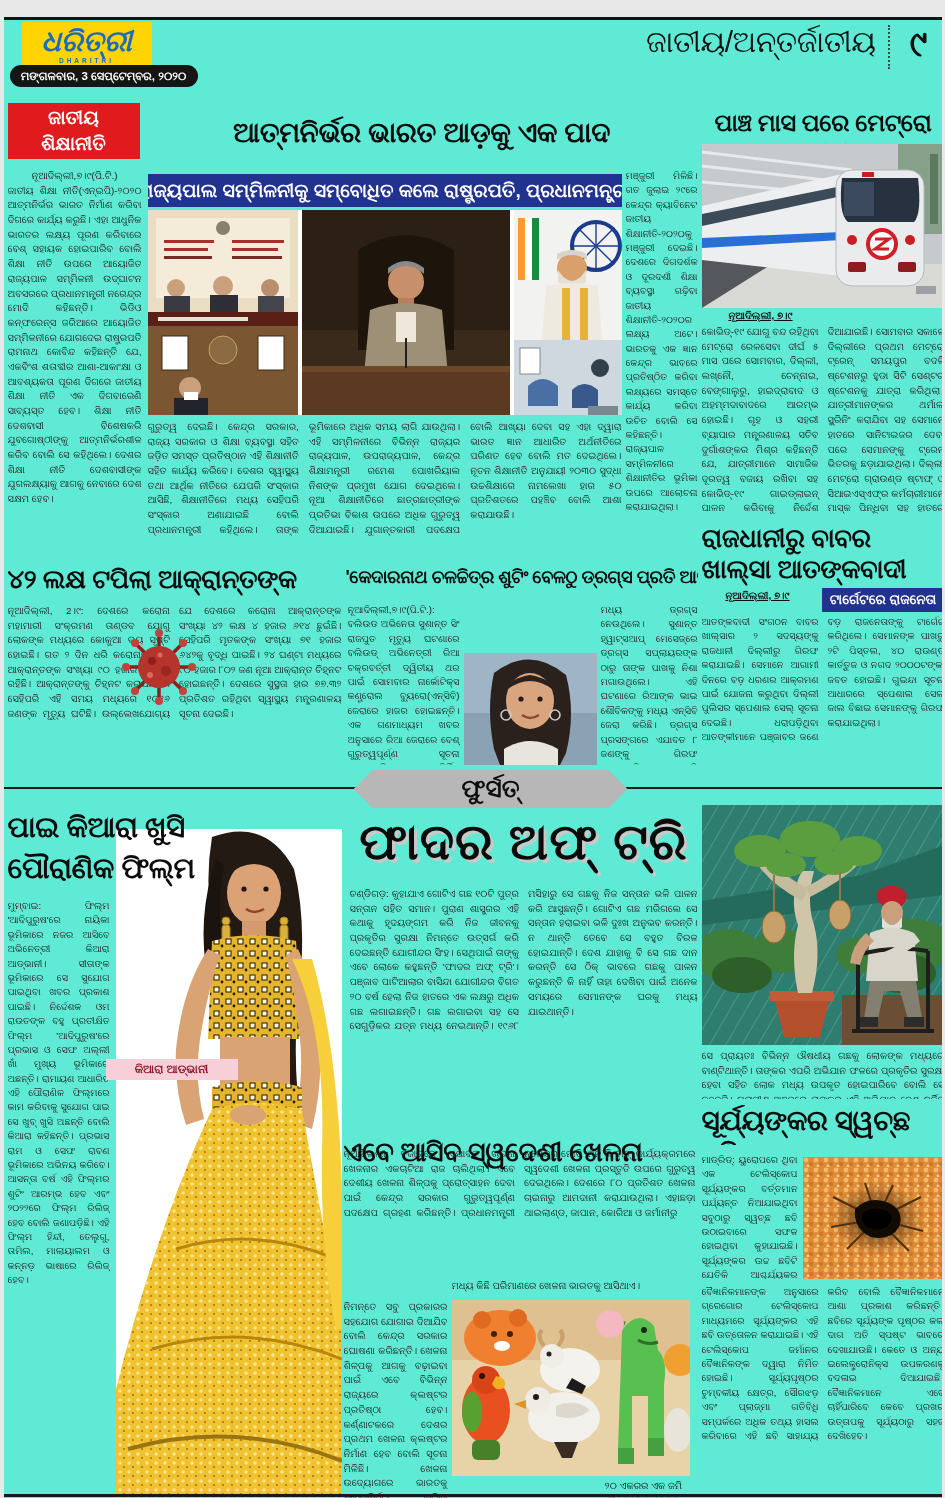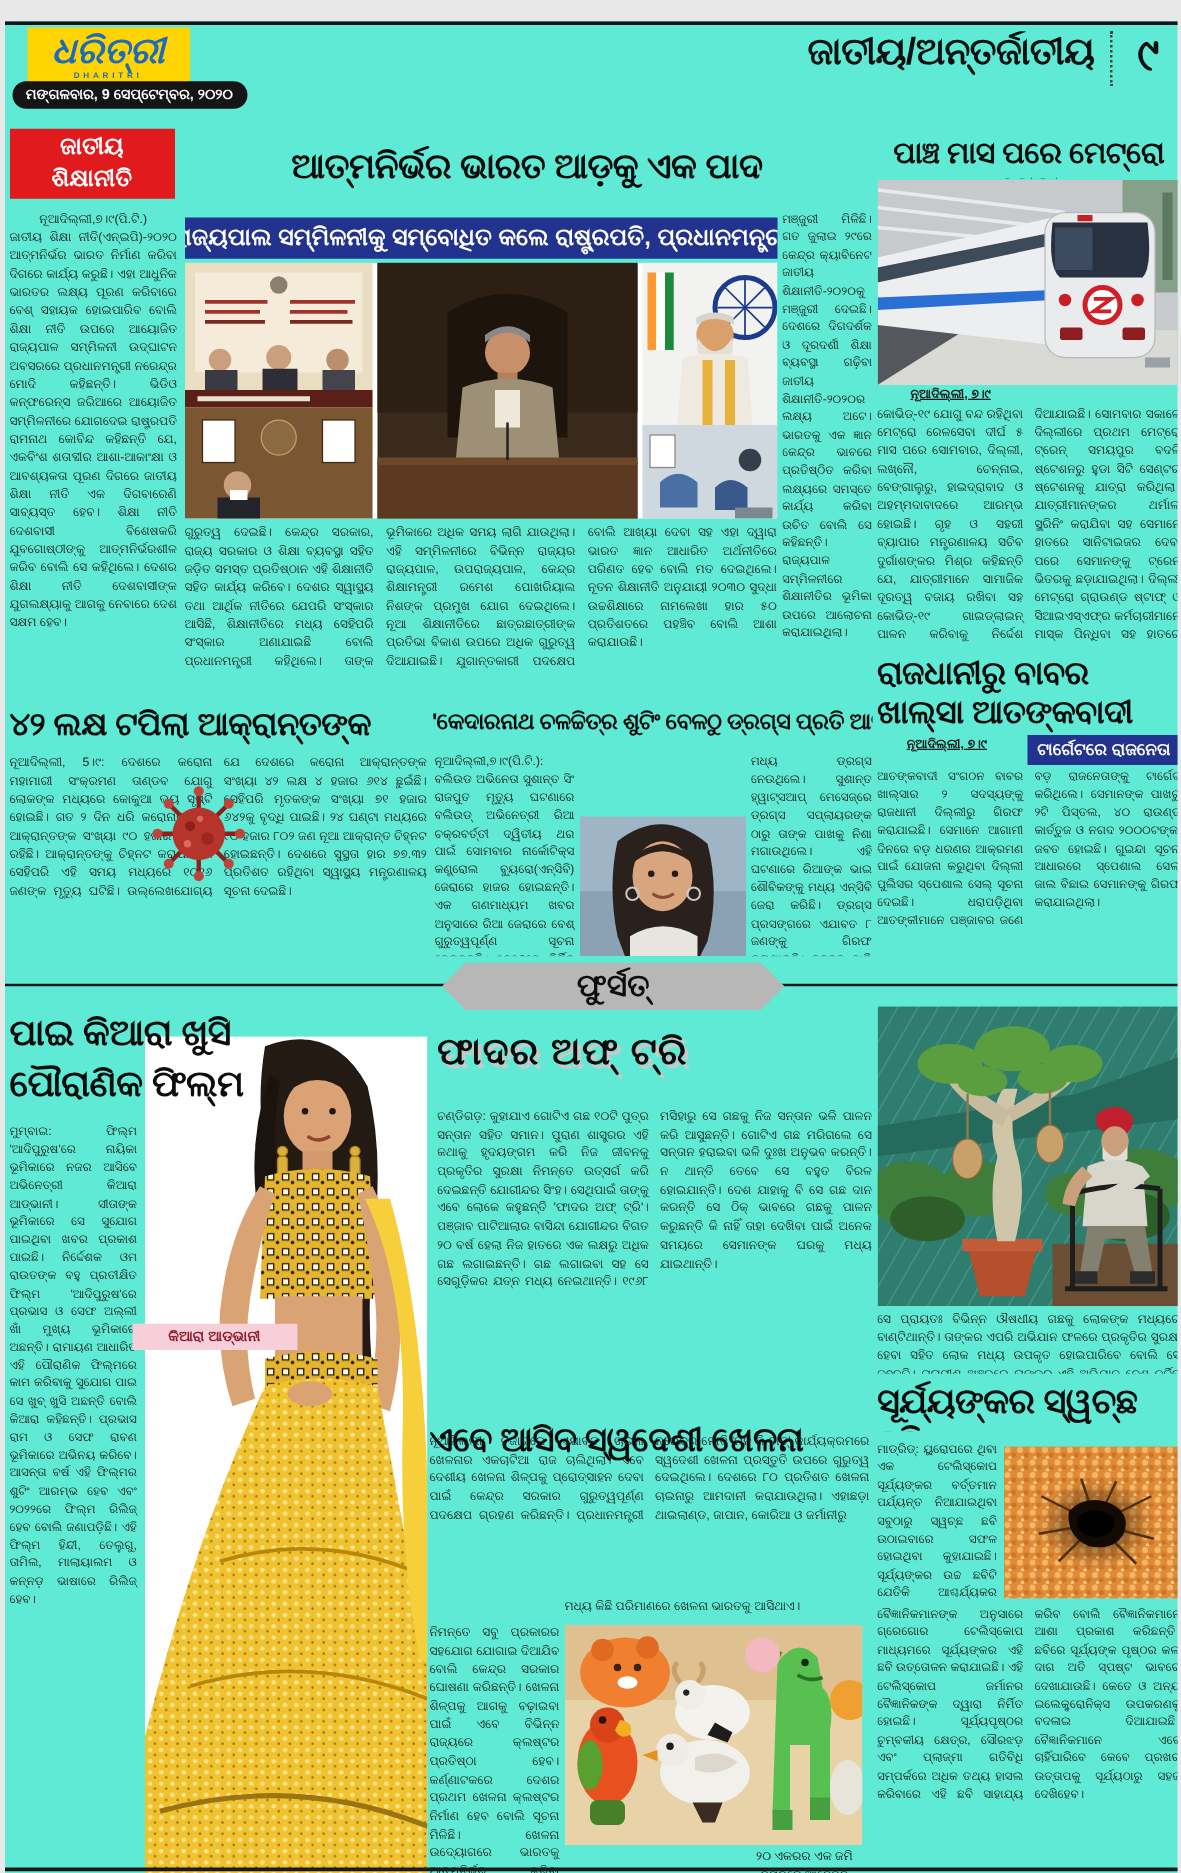--- a/index.html
+++ b/index.html
@@ -9,53 +9,53 @@
   .just { text-align:justify; line-height:1.5; color:#1c1c1c; }
   .bold { font-weight:normal; }
   .ctr { text-align:center; }
   .hl { font-weight:bold; color:#0c0c0c; letter-spacing:-0.5px; }
   
   .logo-box { background:#ffd400; display:flex; flex-direction:column; align-items:center; justify-content:center; }
   .logo-main { color:#1c6bbd; font-weight:bold; font-style:italic; font-size:29px; line-height:1; }
   .logo-sub { color:#1c6bbd; font-size:6.5px; letter-spacing:3px; font-weight:bold; margin-top:1px; }
   .header-rule { background:#141414; }
   .date-bar { background:#151515; color:#fff; font-size:11.5px; font-weight:bold; border-radius:11px; display:flex; align-items:center; justify-content:center; }
-  .section-head { font-size:30px; font-weight:bold; white-space:nowrap; text-align:right; letter-spacing:-0.5px; }
+  .section-head { font-size:30px; font-weight:normal; white-space:nowrap; text-align:right; letter-spacing:-0.5px; }
   .dotted-sep { border-left:2px dotted #444; }
   .page-num { font-size:36px; font-weight:bold; text-align:center; }
   
   .kicker { background:#e11a1d; color:#fff; font-weight:bold; font-size:19px; line-height:1.35; display:flex; flex-direction:column; align-items:center; justify-content:center; }
   .lead-headline { font-size:28px; white-space:nowrap; text-align:center; }
   .strap { background:#21338e; color:#fff; font-weight:bold; font-size:19px; display:flex; align-items:center; justify-content:center; white-space:nowrap; }
   .bluebox { background:#21338e; color:#fff; font-weight:bold; text-align:center; display:flex; flex-direction:column; align-items:center; justify-content:center; }
   .cols3 { column-count:3; column-gap:10px; }
   .cols2 { column-count:2; column-gap:9px; }
   .t98 { font-size:9.8px; }
   .t96 { font-size:9.6px; }
   .byline-ctr { font-weight:bold; font-size:10px; text-align:center; text-decoration:underline; }
   .ribbon { background:#b7b7b7; clip-path:polygon(0% 50%,7% 0%,93% 0%,100% 50%,93% 100%,7% 100%); display:flex; align-items:center; justify-content:center; font-size:25px; font-weight:bold; color:#0d0d0d; }
-  .big-black { font-weight:900; font-size:30px; text-align:left; color:#0b0b0b; text-shadow:3px 3px 0 #c9c9c9; letter-spacing:1px; white-space:nowrap; }
+  .big-black { font-weight:900; font-size:50px; text-align:center; color:#0b0b0b; text-shadow:3px 3px 0 #c9c9c9; letter-spacing:1px; white-space:nowrap; }
   .caption-pink { background:#f7cfd8; color:#8c1a2e; font-weight:bold; font-size:11.5px; display:flex; align-items:center; justify-content:center; }
   .rule-black { background:#1a1a1a; }
   .reg-square { background:#9d9fa2; }
   .reg-dot { width:11px; height:11px; border-radius:50%; display:inline-block; margin-right:3px; }
   .marker-num { font-size:8px; color:#333; }
   svg { display:block; }
 </style>
 </head>
 <body>
 
 <div class="page">
 
   <div class="abs header-rule" style="left:0;top:57;width:945px;height:3px"></div>
   <div class="abs logo-box" style="left:18px;top:5px;width:130px;height:46px">
     <div class="logo-main">ଧରିତ୍ରୀ</div>
     <div class="logo-sub">DHARITRI</div>
   </div>
-  <div class="abs date-bar" style="left:6px;top:48px;width:188px;height:22px;z-index:2">ମଙ୍ଗଳବାର, 9 ସେପ୍ଟେମ୍ବର, ୨୦୨୦</div>
+  <div class="abs date-bar" style="left:6px;top:48px;width:188px;height:22px;z-index:2">ମଙ୍ଗଳବାର, 3 ସେପ୍ଟେମ୍ବର, ୨୦୨୦</div>
   <div class="abs section-head" style="left:560px;top:8px;width:312px;height:44px">ଜାତୀୟ/ଅନ୍ତର୍ଜାତୀୟ</div>
   <div class="abs dotted-sep" style="left:884px;top:8px;width:2px;height:44px"></div>
   <div class="abs page-num" style="left:892px;top:6px;width:46px;height:46px">୯</div>
 
   <div class="abs kicker" style="left:4px;top:86px;width:132px;height:56px">
     <span>ଜାତୀୟ</span>
     <span>ଶିକ୍ଷାନୀତି</span>
   </div>
   <div class="abs hl lead-headline" style="left:140px;top:84px;width:556px;height:64px;line-height:64px">ଆତ୍ମନିର୍ଭର ଭାରତ ଆଡ଼କୁ ଏକ ପାଦ</div>
 
@@ -175,21 +175,21 @@
   <div class="abs byline-ctr" style="left:698px;top:293px;width:118px;height:14px">ନୂଆଦିଲ୍ଲୀ, ୭।୯</div>
   <div class="abs just t98 cols2" style="left:698px;top:308px;width:243px;height:196px">କୋଭିଡ୍-୧୯ ଯୋଗୁ ବନ୍ଦ ରହିଥିବା ମେଟ୍ରୋ ରେଳସେବା ଦୀର୍ଘ ୫ ମାସ ପରେ ସୋମବାର, ଦିଲ୍ଲୀ, ଲଖ୍ନୌ, ଚେନ୍ନାଇ, ବେଙ୍ଗାଲୁରୁ, ହାଇଦ୍ରାବାଦ ଓ ଅହମ୍ମଦାବାଦରେ ଆରମ୍ଭ ହୋଇଛି। ଗୃହ ଓ ସହରୀ ବ୍ୟାପାର ମନ୍ତ୍ରଣାଳୟ ସଚିବ ଦୁର୍ଗାଶଙ୍କର ମିଶ୍ର କହିଛନ୍ତି ଯେ, ଯାତ୍ରୀମାନେ ସାମାଜିକ ଦୂରତ୍ୱ ବଜାୟ ରଖିବା ସହ କୋଭିଡ୍-୧୯ ଗାଇଡ୍‌ଲାଇନ୍ ପାଳନ କରିବାକୁ ନିର୍ଦ୍ଦେଶ ଦିଆଯାଇଛି। ସୋମବାର ସକାଳେ ଦିଲ୍ଲୀରେ ପ୍ରଥମ ମେଟ୍ରୋ ଟ୍ରେନ୍ ସମୟପୁର ବଦଳି ଷ୍ଟେଶନରୁ ହୁଡା ସିଟି ସେଣ୍ଟର ଷ୍ଟେଶନକୁ ଯାତ୍ରା କରିଥିଲା। ଯାତ୍ରୀମାନଙ୍କର ଥର୍ମାଲ ସ୍କ୍ରିନିଂ କରାଯିବା ସହ ସେମାନେ ହାତରେ ସାନିଟାଇଜର ଦେବା ପରେ ସେମାନଙ୍କୁ ଟ୍ରେନ୍ ଭିତରକୁ ଛଡ଼ାଯାଇଥିଲା। ଦିଲ୍ଲୀ ମେଟ୍ରୋ ଗ୍ରାଉଣ୍ଡ ଷ୍ଟାଫ୍ ଓ ସିଆଇଏସ୍‌ଏଫ୍‌ର କର୍ମଚାରୀମାନେ ମାସ୍କ ପିନ୍ଧିବା ସହ ହାତରେ ଗ୍ଲୋବ୍ସ ପିନ୍ଧିଥିଲେ। ଦିଲ୍ଲୀରେ ପ୍ରାଥମିକ ଅବସ୍ଥାରେ ସକାଳ ୭ଟାରୁ ୧୧ଟା ଏବଂ ଅପରାହ୍ନ ୪ଟାରୁ ୮ଟା ଯାଏ ଚାଲିବ। ସେହିପରି ଗୁଜରାଟର ଅହମ୍ମଦାବାଦ, ଉତ୍ତରପ୍ରଦେଶର ଲଖ୍ନୌ, ତାମିଲନାଡୁର ଚେନ୍ନାଇ ମେଟ୍ରୋ ରେଳସେବା ଆରମ୍ଭ ହୋଇଛି। ଅନୁରୂପ ଭାବେ ତେଲଙ୍ଗାନାର ହାଇଦ୍ରାବାଦରେ ମେଟ୍ରୋ ରେଳସେବା ମିୟାପୁରରୁ ଏଲ୍‌ବି ନଗର ପର୍ଯ୍ୟନ୍ତ ଆରମ୍ଭ ହୋଇଛି।</div>
 
   <div class="abs hl" style="left:698px;top:506px;width:243px;height:64px;font-size:26px;line-height:1.2">ରାଜଧାନୀରୁ ବାବର ଖାଲ୍ସା ଆତଙ୍କବାଦୀ ଗିରଫ</div>
   <div class="abs byline-ctr" style="left:698px;top:573px;width:112px;height:14px">ନୂଆଦିଲ୍ଲୀ, ୭।୯</div>
   <div class="abs bluebox" style="left:818px;top:571px;width:123px;height:24px;font-size:13.5px">ଟାର୍ଗେଟରେ ରାଜନେତା</div>
   <div class="abs just t96 cols2" style="left:698px;top:598px;width:243px;height:148px">ଆତଙ୍କବାଦୀ ସଂଗଠନ ବାବର ଖାଲ୍ସାର ୨ ସଦସ୍ୟଙ୍କୁ ରାଜଧାନୀ ଦିଲ୍ଲୀରୁ ଗିରଫ କରାଯାଇଛି। ସେମାନେ ଆଗାମୀ ଦିନରେ ବଡ଼ ଧରଣର ଆକ୍ରମଣ ପାଇଁ ଯୋଜନା କରୁଥିବା ଦିଲ୍ଲୀ ପୁଲିସର ସ୍ପେଶାଲ ସେଲ୍ ସୂଚନା ଦେଇଛି। ଧରାପଡ଼ିଥିବା ଆତଙ୍କୀମାନେ ପଞ୍ଜାବର ଜଣେ ବଡ଼ ରାଜନେତାଙ୍କୁ ଟାର୍ଗେଟ କରିଥିଲେ। ସେମାନଙ୍କ ପାଖରୁ ୨ଟି ପିସ୍ତଲ, ୪୦ ରାଉଣ୍ଡ କାର୍ତ୍ତୁଜ ଓ ନଗଦ ୨୦୦୦ଟଙ୍କା ଜବତ ହୋଇଛି। ଗୁଇନ୍ଦା ସୂଚନା ଆଧାରରେ ସ୍ପେଶାଲ ସେଲ୍ ଜାଲ ବିଛାଇ ସେମାନଙ୍କୁ ଗିରଫ କରାଯାଇଥିଲା।</div>
 
   <div class="abs hl" style="left:4px;top:547px;width:334px;height:34px;font-size:26px">୪୨ ଲକ୍ଷ ଟପିଲା ଆକ୍ରାନ୍ତଙ୍କ ସଂଖ୍ୟା</div>
   <div class="abs just t98 cols2" style="left:4px;top:587px;width:334px;height:160px">
-    <span class="bold">ନୂଆଦିଲ୍ଲୀ, 5।୯:</span>
+    <span class="bold">ନୂଆଦିଲ୍ଲୀ, 2।୯:</span>
     <span>ଦେଶରେ କରୋନା ମହାମାରୀ ସଂକ୍ରମଣ ତାଣ୍ଡବ ଯୋଗୁ ଲୋକଙ୍କ ମଧ୍ୟରେ କୋକୁଆ ଭୟ ସୃଷ୍ଟି ହୋଇଛି। ଗତ ୨ ଦିନ ଧରି କରୋନାର ନୂଆ ଆକ୍ରାନ୍ତଙ୍କ ସଂଖ୍ୟା ୯୦ ହଜାର ଉପରେ ରହିଛି। ଆକ୍ରାନ୍ତଙ୍କୁ ଚିହ୍ନଟ କରାଯାଇଛି। ସେହିପରି ଏହି ସମୟ ମଧ୍ୟରେ ୧୦୧୬ ଜଣଙ୍କ ମୃତ୍ୟୁ ଘଟିଛି। ଉଲ୍ଲେଖଯୋଗ୍ୟ ଯେ ଦେଶରେ କରୋନା ଆକ୍ରାନ୍ତଙ୍କ ସଂଖ୍ୟା ୪୨ ଲକ୍ଷ ୪ ହଜାର ୬୧୪ ଛୁଇଁଛି। ସେହିପରି ମୃତକଙ୍କ ସଂଖ୍ୟା ୭୧ ହଜାର ୬୪୨କୁ ବୃଦ୍ଧି ପାଇଛି। ୨୪ ଘଣ୍ଟା ମଧ୍ୟରେ ୯୦ ହଜାର ୮୦୨ ଜଣ ନୂଆ ଆକ୍ରାନ୍ତ ଚିହ୍ନଟ ହୋଇଛନ୍ତି। ଦେଶରେ ସୁସ୍ଥତା ହାର ୭୭.୩୨ ପ୍ରତିଶତ ରହିଥିବା ସ୍ୱାସ୍ଥ୍ୟ ମନ୍ତ୍ରଣାଳୟ ସୂଚନା ଦେଇଛି।</span>
   </div>
   <div class="abs" style="left:112px;top:610px;width:86px;height:80;z-index:2">
     <svg width="86" height="80" viewBox="0 0 86 80">
       <g stroke="#8f1f1a" stroke-width="3.5">
         <line x1="43" y1="40" x2="43" y2="6"></line>
           <line x1="43" y1="40" x2="43" y2="74"></line>
         <line x1="43" y1="40" x2="10" y2="40"></line>
           <line x1="43" y1="40" x2="76" y2="40"></line>
         <line x1="43" y1="40" x2="19" y2="16"></line>

